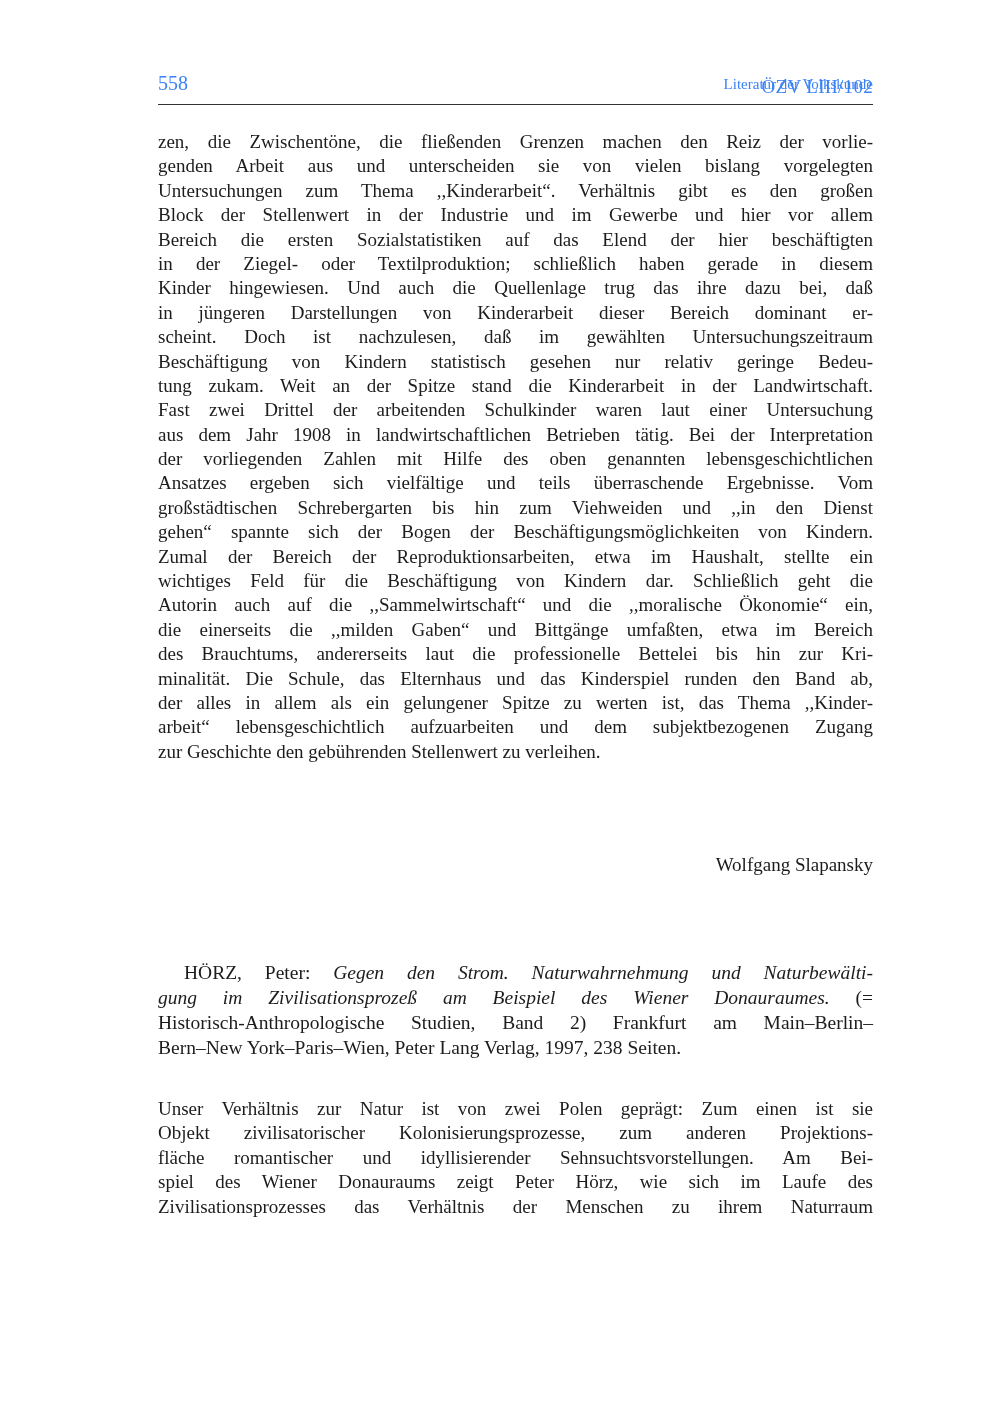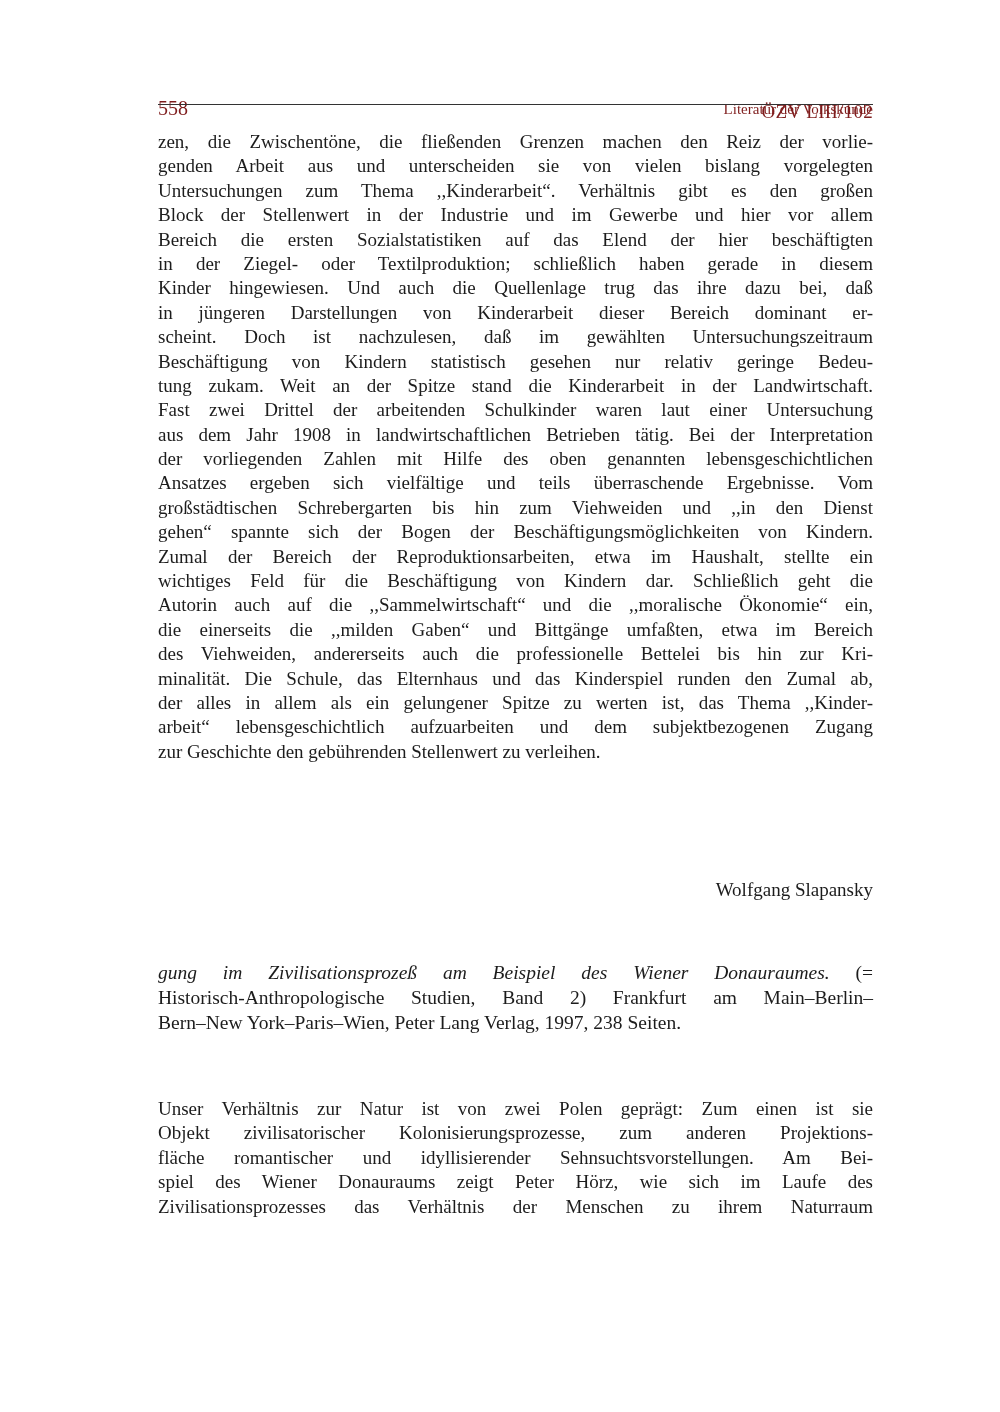--- a/index.html
+++ b/index.html
@@ -4,36 +4,36 @@
 <style>
   html, body { margin: 0; padding: 0; background: #ffffff; }
   body {
     width: 1000px; height: 1412px; position: relative; overflow: hidden;
     font-family: "Liberation Serif", "DejaVu Serif", serif;
     color: #1c1c1c;
   }
   .page { position: absolute; left: 158px; top: 0; width: 715px; }
   .header {
     position: absolute; top: 70px; left: 0; width: 715px; height: 30px;
-    font-size: 15px; color: #7f1d1d; margin-top: 25px;
+    font-size: 15px; color: #3b82f6;
   }
   .header .pagenum { position: absolute; left: 0; top: 2px; font-size: 20px; }
   .header .running { position: absolute; left: 0; width: 715px; text-align: right; top: 6px; font-size: 15px; }
   .header .journal { position: absolute; right: 0; top: 6px; font-size: 19px; letter-spacing: 0.3px; }
   .rule {
     position: absolute; top: 104px; left: 0; width: 715px; height: 0;
     border-top: 1.5px solid #333;
   }
   .body-lines {
     position: absolute; left: 0; width: 715px;
     font-size: 19px; line-height: 24.4px;
   }
   .line { display: block; white-space: nowrap; text-align: justify; text-align-last: justify; height: 24.4px; }
   .line.last { text-align-last: left; }
-  .line.right { text-align: center; text-align-last: right; margin-top: 25px; }
+  .line.right { text-align: center; text-align-last: right; }
   .review1 { top: 130px; }
   .signature { top: 853px; }
   .entry { position: absolute; top: 960px; left: 0; width: 715px; font-size: 19.5px; line-height: 25px; }
   .entry .line { height: 25px; }
   .entry .first { padding-left: 26px; }
   .review2 { top: 1097px; }
   i { font-style: italic; }
 </style>
 </head>
 <body>
@@ -62,32 +62,33 @@
     <span class="line">Fast zwei Drittel der arbeitenden Schulkinder waren laut einer Untersuchung</span>
     <span class="line">aus dem Jahr 1908 in landwirtschaftlichen Betrieben tätig. Bei der Interpretation</span>
     <span class="line">der vorliegenden Zahlen mit Hilfe des oben genannten lebensgeschichtlichen</span>
     <span class="line">Ansatzes ergeben sich vielfältige und teils überraschende Ergebnisse. Vom</span>
     <span class="line">großstädtischen Schrebergarten bis hin zum Viehweiden und ,,in den Dienst</span>
     <span class="line">gehen“ spannte sich der Bogen der Beschäftigungsmöglichkeiten von Kindern.</span>
     <span class="line">Zumal der Bereich der Reproduktionsarbeiten, etwa im Haushalt, stellte ein</span>
     <span class="line">wichtiges Feld für die Beschäftigung von Kindern dar. Schließlich geht die</span>
     <span class="line">Autorin auch auf die ,,Sammelwirtschaft“ und die ,,moralische Ökonomie“ ein,</span>
     <span class="line">die einerseits die ,,milden Gaben“ und Bittgänge umfaßten, etwa im Bereich</span>
-    <span class="line">des Viehweiden, andererseits auch die professionelle Bettelei bis hin zur Kri-</span>
-    <span class="line">minalität. Die Schule, das Elternhaus und das Kinderspiel runden den Zumal ab,</span>
+    <span class="line">des Brauchtums, andererseits laut die professionelle Bettelei bis hin zur Kri-</span>
+    <span class="line">minalität. Die Schule, das Elternhaus und das Kinderspiel runden den Band ab,</span>
     <span class="line">der alles in allem als ein gelungener Spitze zu werten ist, das Thema ,,Kinder-</span>
     <span class="line">arbeit“ lebensgeschichtlich aufzuarbeiten und dem subjektbezogenen Zugang</span>
     <span class="line last">zur Geschichte den gebührenden Stellenwert zu verleihen.</span>
   </div>
 
   <div class="body-lines signature">
     <span class="line right">Wolfgang Slapansky</span>
   </div>
 
   <div class="entry">
+    <span class="line first"><span>HÖRZ, Peter:</span> <i>Gegen den Strom. Naturwahrnehmung und Naturbewälti-</i></span>
     <span class="line"><i>gung im Zivilisationsprozeß am Beispiel des Wiener Donauraumes.</i><span> (=</span></span>
     <span class="line">Historisch-Anthropologische Studien, Band 2) Frankfurt am Main–Berlin–</span>
     <span class="line last">Bern–New York–Paris–Wien, Peter Lang Verlag, 1997, 238 Seiten.</span>
   </div>
 
   <div class="body-lines review2">
     <span class="line">Unser Verhältnis zur Natur ist von zwei Polen geprägt: Zum einen ist sie</span>
     <span class="line">Objekt zivilisatorischer Kolonisierungsprozesse, zum anderen Projektions-</span>
     <span class="line">fläche romantischer und idyllisierender Sehnsuchtsvorstellungen. Am Bei-</span>
     <span class="line">spiel des Wiener Donauraums zeigt Peter Hörz, wie sich im Laufe des</span>

